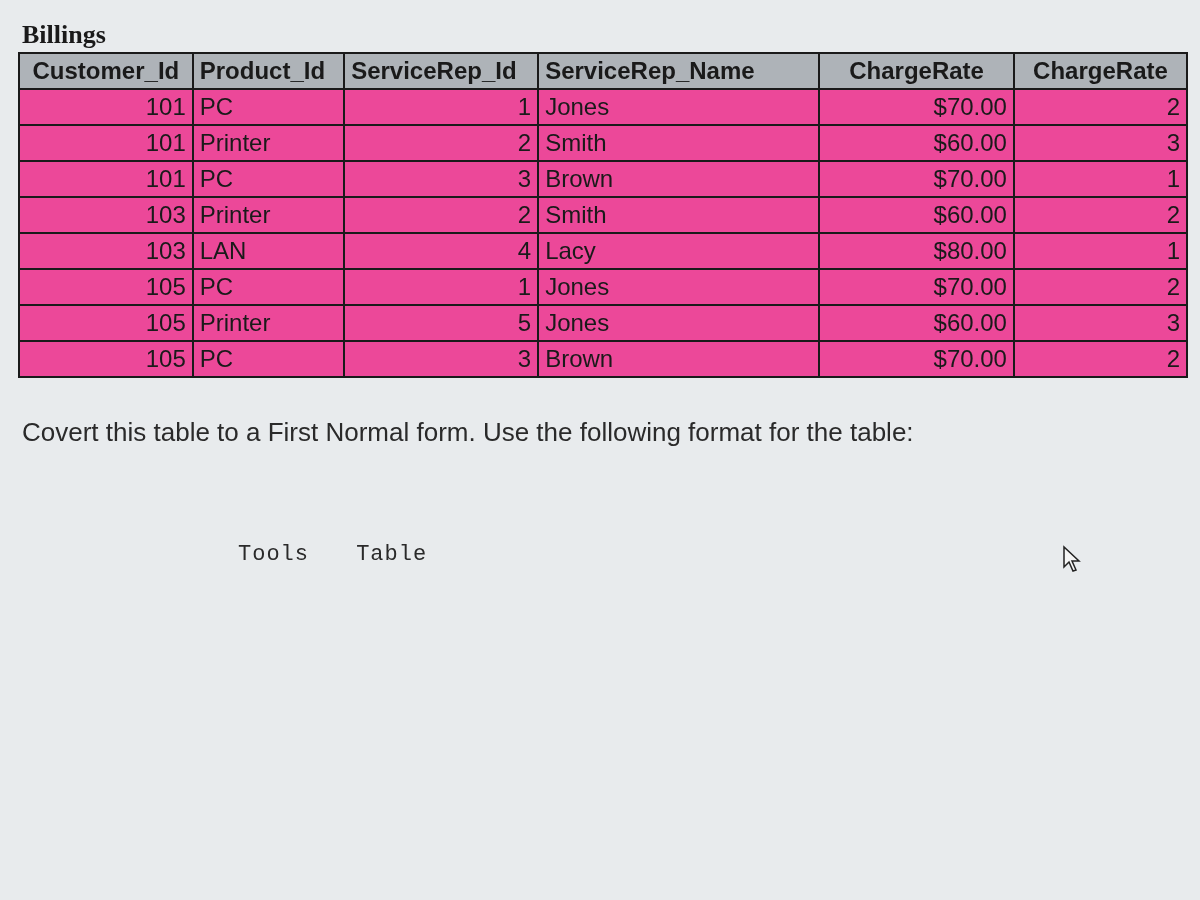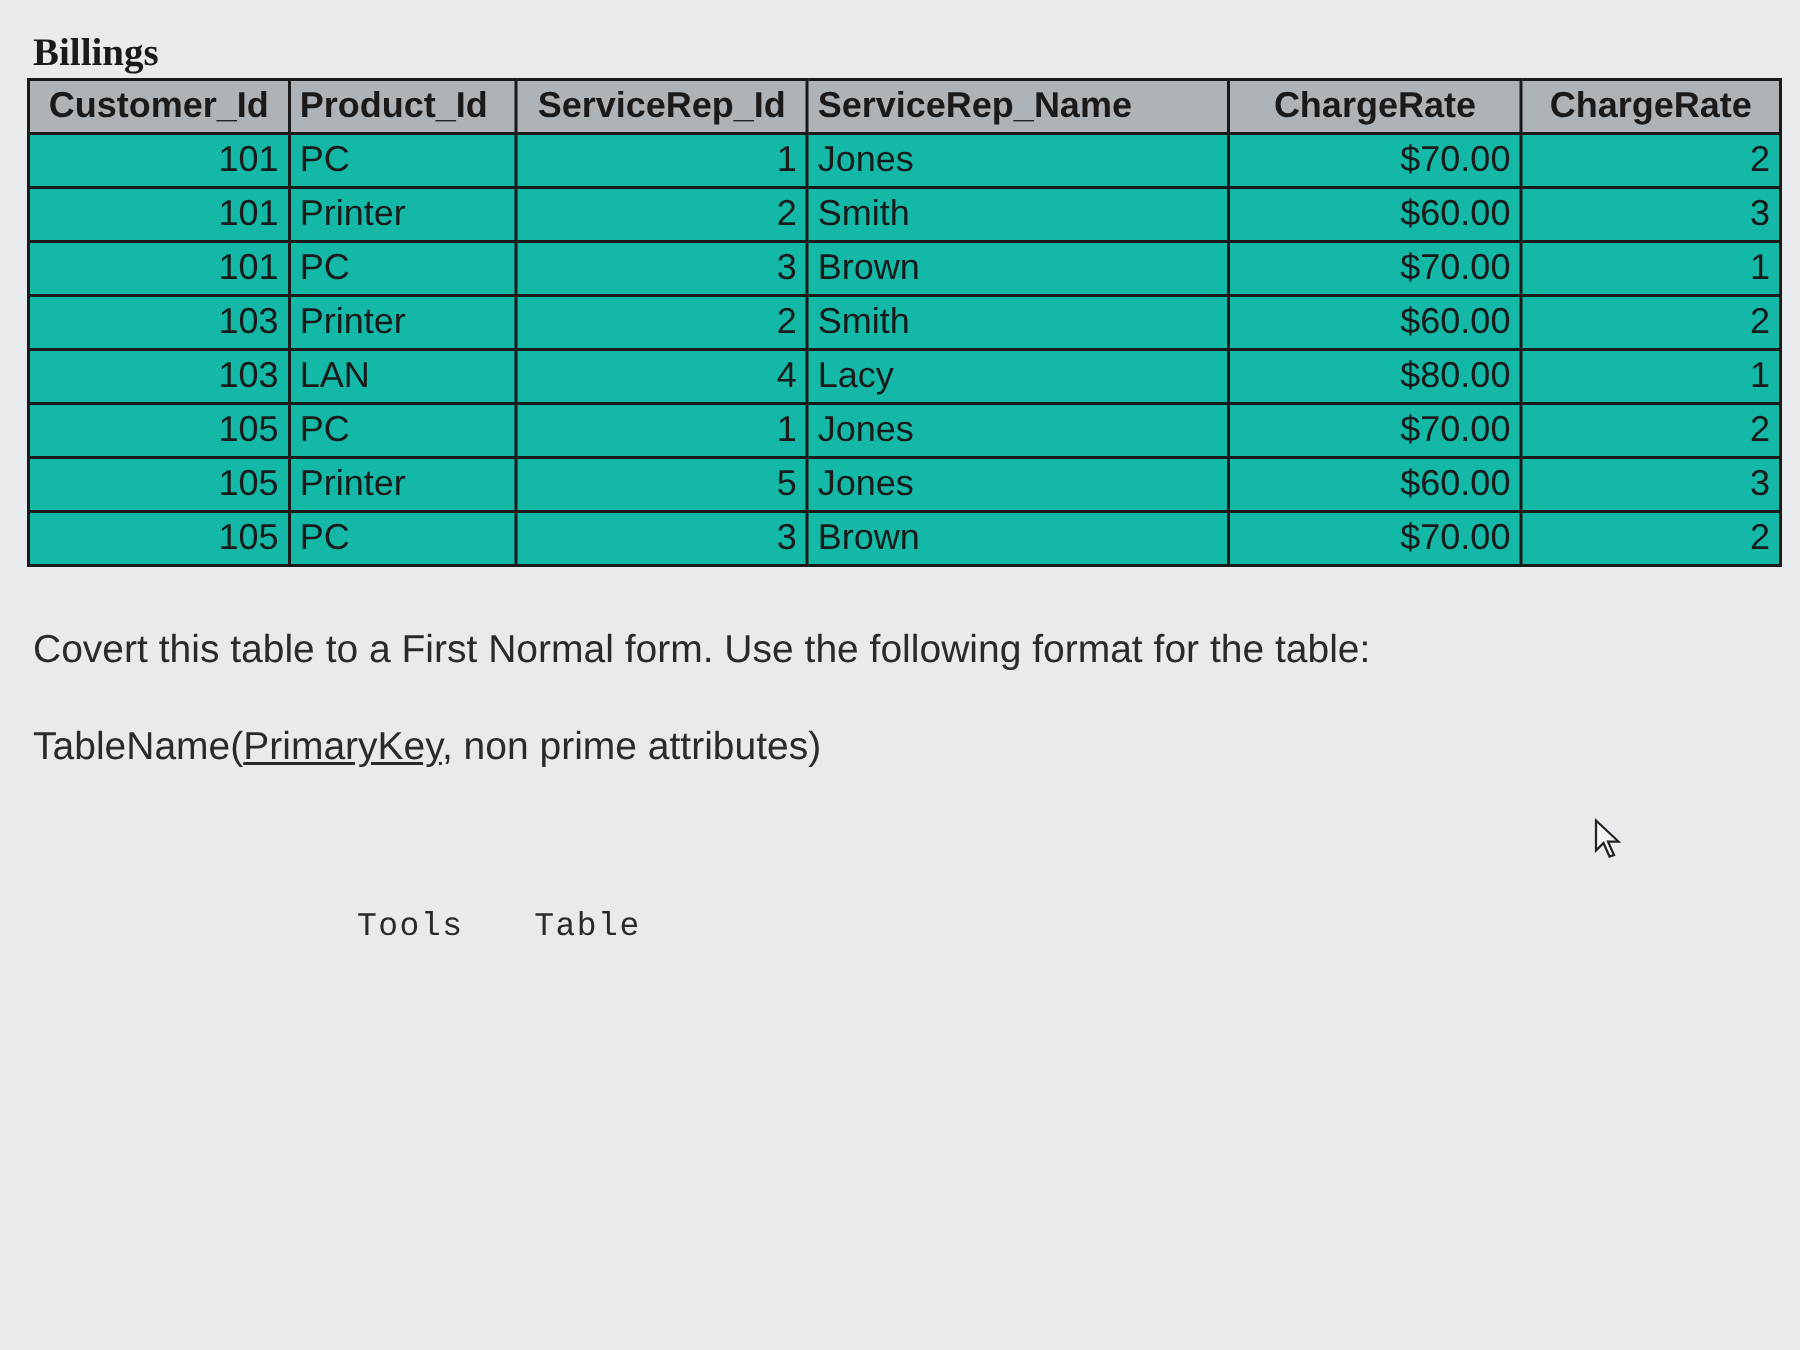--- a/index.html
+++ b/index.html
@@ -42,38 +42,38 @@
       font-weight: bold;
       font-family: "Times New Roman", Times, serif;
       color: #1a1a1a;
       padding-left: 4px;
       margin-bottom: 2px;
     }
     table {
       border-collapse: collapse;
       width: 1170px;
       font-family: Arial, Helvetica, sans-serif;
-      background: #14b8a6;
+      background: #ec4899;
     }
     th, td {
       border: 2px solid #1a1a1a;
       padding: 2px 6px;
       font-size: 24px;
       height: 36px;
       vertical-align: middle;
     }
     th {
       background: #aeb3b8;
       font-weight: bold;
       text-align: left;
       white-space: nowrap;
     }
     th.col-customer { width: 160px; text-align: center; }
     th.col-product { width: 140px; }
-    th.col-reprid { width: 170px; text-align: center; }
+    th.col-reprid { width: 170px; }
     th.col-repname { width: 260px; }
     th.col-rate { width: 180px; text-align: center; }
     th.col-hours { width: 160px; text-align: center; }
     td.num-right { text-align: right; }
     td.txt-left { text-align: left; }
     .task {
       font-size: 26px;
       color: #2a2a2a;
       margin-top: 36px;
       padding-left: 4px;
@@ -190,23 +190,20 @@
           <td class="num-right">3</td>
           <td class="txt-left">Brown</td>
           <td class="num-right">$70.00</td>
           <td class="num-right">2</td>
         </tr>
       </tbody>
   </table>
 
   <p class="task">Covert this table to a First Normal form.  Use the following format for the table:</p>
 
-  <p class="format-line">
-    <span>TableName(</span><span class="pk">PrimaryKey</span><span>, non prime attributes)</span>
-  </p>
 
   <div class="bottom-tabs">
     <span>Tools</span>
     <span>Table</span>
   </div>
 
   <div class="cursor-icon">
     <svg width="22" height="28" viewBox="0 0 22 28">
       <path d="M2 2 L2 22 L7 17 L11 26 L14 25 L10 16 L17 16 Z" fill="#f5f5f5" stroke="#222" stroke-width="1.5"></path>
     </svg>

